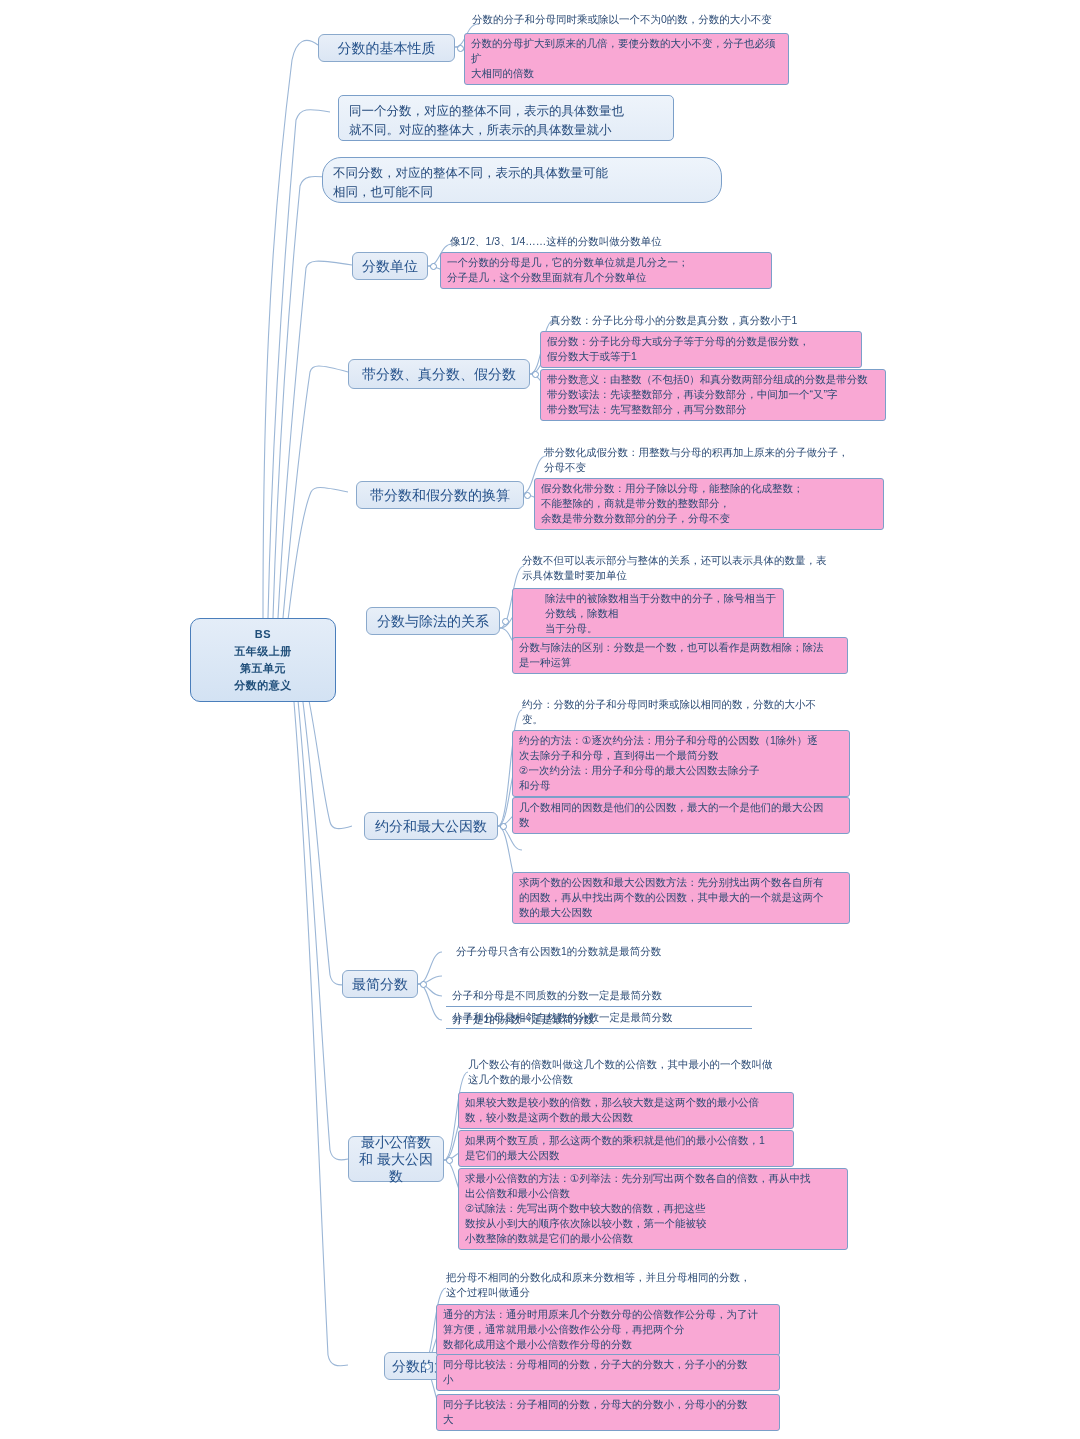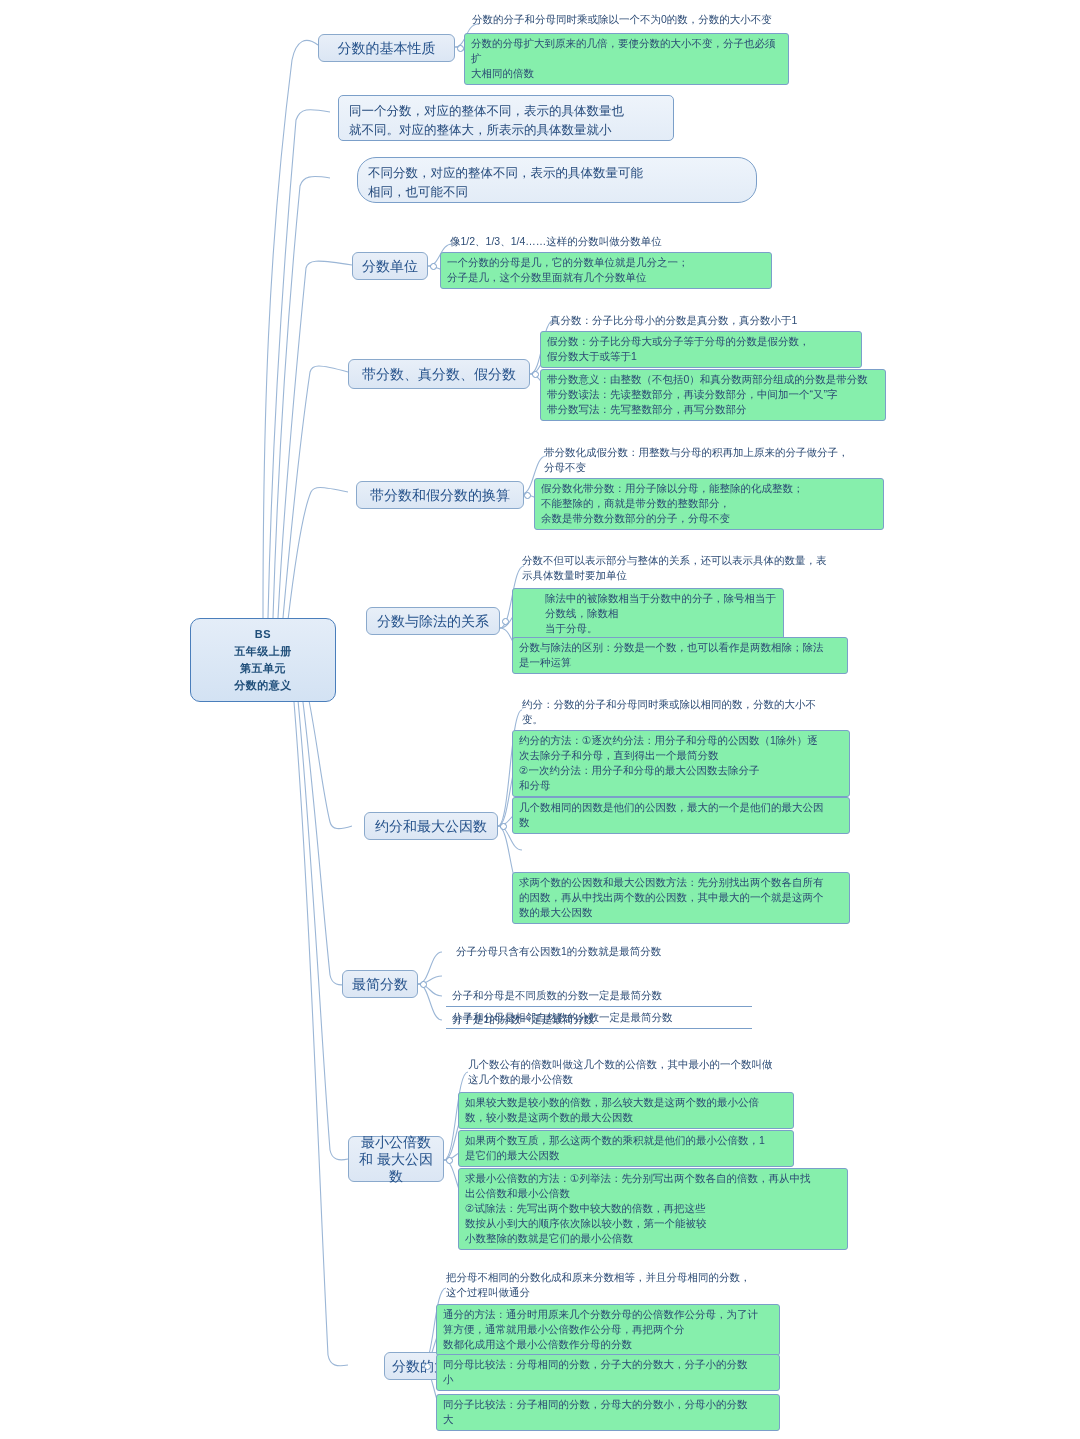--- a/index.html
+++ b/index.html
@@ -59,21 +59,21 @@
     color:#2b4a74;
     font-size:10.5px;
     line-height:15px;
     padding:2px 4px 3px 6px;
     white-space:pre-line;
   }
   .leaf.ruled{border-bottom:1.1px solid #7b9fc9;}
   .leaf.boxed{
     border:1.1px solid #7b9fc9;
     border-radius:3px;
-    background:#86efac;
+    background:#f9a8d4;
   }
   .leaf.plain{border:0;}
 
   
   .statement{
     position:absolute;
     box-sizing:border-box;
     border:1.3px solid #7b9fc9;
     border-radius:5px;
     background:linear-gradient(180deg,#eef4fb 0%,#e3ecf7 100%);
@@ -160,21 +160,21 @@
   </div>
 
   <div class="topic" style="left:318px;top:34px;width:137px;height:28px;">分数的基本性质</div>
   <div class="connector-dot" style="left:457px;top:45px;"></div>
   <div class="leaf plain" style="left:466px;top:10px;width:318px;">分数的分子和分母同时乘或除以一个不为0的数，分数的大小不变</div>
   <div class="leaf boxed" style="left:464px;top:33px;width:325px;">分数的分母扩大到原来的几倍，要使分数的大小不变，分子也必须扩
 大相同的倍数</div>
 
   <div class="statement" style="left:338px;top:95px;width:336px;height:46px;">同一个分数，对应的整体不同，表示的具体数量也
 就不同。对应的整体大，所表示的具体数量就小</div>
-  <div class="statement" style="left:357px;top:157px;width:400px;height:46px;border-radius:19px;">不同分数，对应的整体不同，表示的具体数量可能
+  <div class="statement" style="left:322px;top:157px;width:400px;height:46px;border-radius:19px;">不同分数，对应的整体不同，表示的具体数量可能
 相同，也可能不同</div>
 
   <div class="topic" style="left:352px;top:252px;width:76px;height:28px;">分数单位</div>
   <div class="connector-dot" style="left:430px;top:263px;"></div>
   <div class="leaf plain" style="left:444px;top:232px;width:320px;">像1/2、1/3、1/4……这样的分数叫做分数单位</div>
   <div class="leaf boxed" style="left:440px;top:252px;width:332px;">一个分数的分母是几，它的分数单位就是几分之一；
 分子是几，这个分数里面就有几个分数单位</div>
 
   <div class="topic" style="left:348px;top:359px;width:182px;height:30px;">带分数、真分数、假分数</div>
   <div class="connector-dot" style="left:532px;top:371px;"></div>

